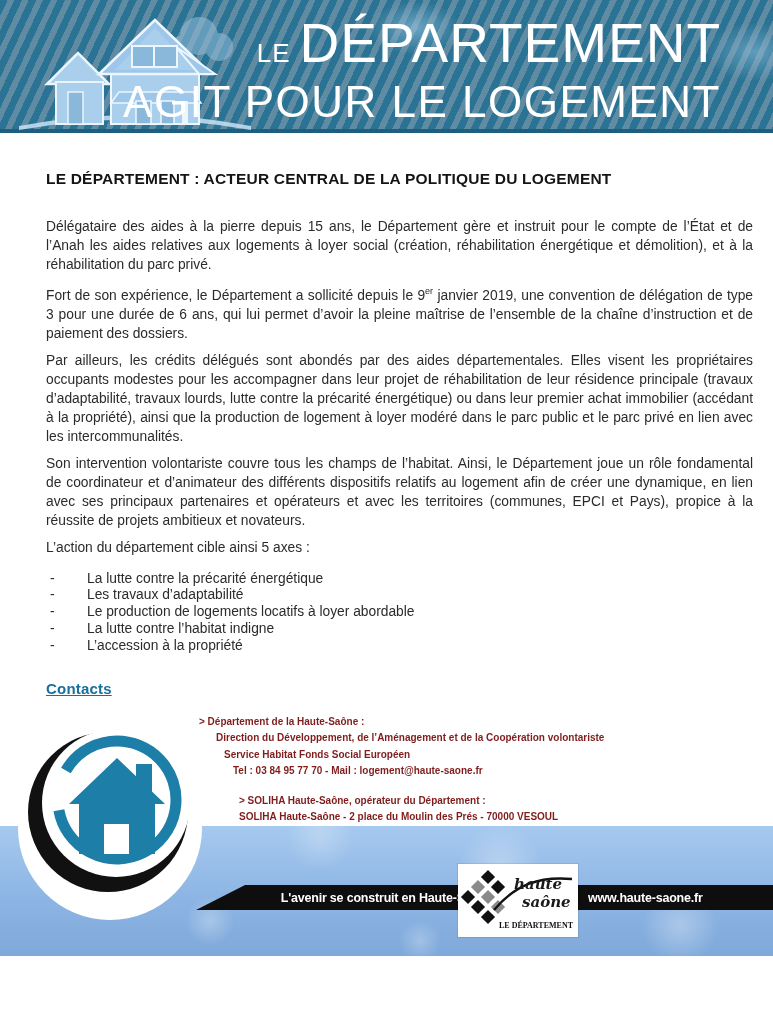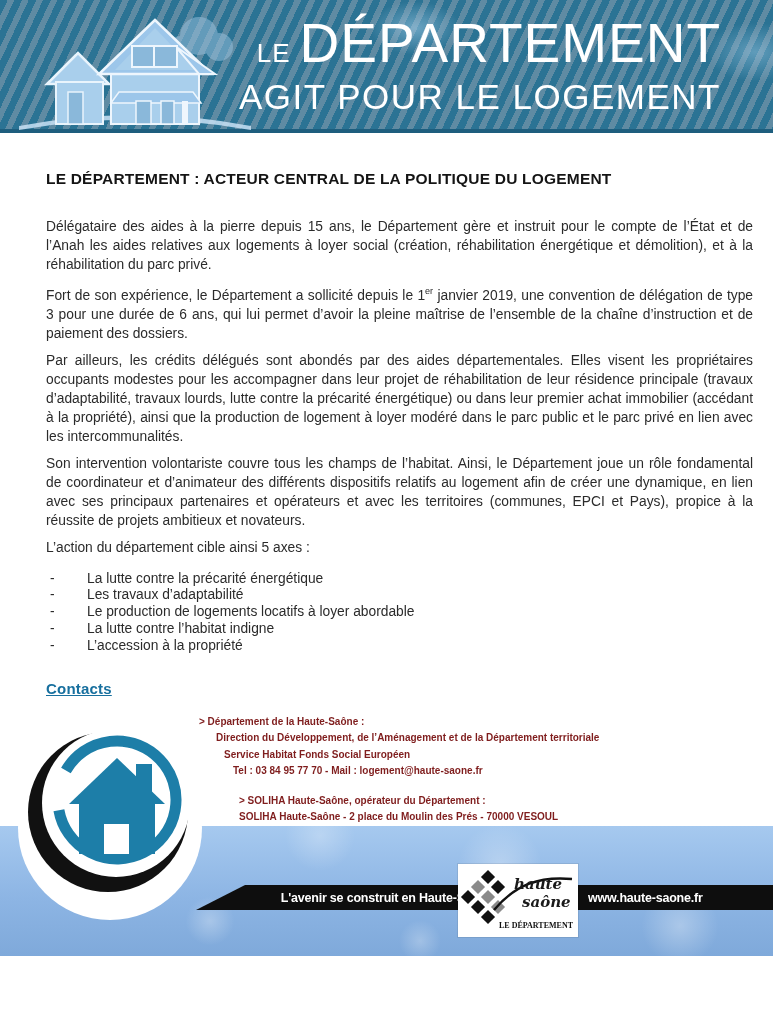--- a/index.html
+++ b/index.html
@@ -16,21 +16,21 @@
       radial-gradient(ellipse 65px 38px at 415px 28px, rgba(160,205,233,.55), transparent 70%),
       radial-gradient(ellipse 70px 42px at 755px 52px, rgba(160,205,233,.45), transparent 70%),
       repeating-linear-gradient(115deg, #2b7394 0 7px, #5f8ba3 7px 13px);
     border-bottom:4px solid #1e5e7e;
   }
   .banner-houses { position:absolute; left:15px; top:8px; }
   .banner-text { position:absolute; top:16px; right:52px; color:#ffffff; text-align:right; }
   .banner-line1 { display:flex; align-items:baseline; justify-content:flex-end; gap:9px; }
   .banner-le { font-size:26px; letter-spacing:1px; }
   .banner-dep { font-size:55px; letter-spacing:1px; line-height:1; }
-  .banner-sub { font-size:35px; letter-spacing:1.5px; margin-top:6px; }
+  .banner-sub { font-size:44px; letter-spacing:1.5px; margin-top:6px; }
   
   .content { position:absolute; top:170px; left:46px; width:707px; }
   .doc-title { font-size:15.5px; font-weight:bold; color:#141414; letter-spacing:.2px; margin-bottom:29px; }
   .para { font-size:13.8px; line-height:19px; text-align:justify; margin-bottom:8px; color:#2b2b2b; }
   .para sup { font-size:9px; }
   .axes-intro { font-size:13.8px; line-height:19px; margin-top:5px; margin-bottom:14px; }
   .axes { list-style:none; }
   .axes li { display:flex; font-size:13.8px; line-height:16.8px; }
   .axes .dash { width:41px; padding-left:4px; }
   .contacts-heading {
@@ -116,21 +116,21 @@
       </div>
       <div class="banner-sub">AGIT POUR LE LOGEMENT</div>
     </div>
   </div>
 
   <div class="content">
     <h1 class="doc-title">LE DÉPARTEMENT : ACTEUR CENTRAL DE LA POLITIQUE DU LOGEMENT</h1>
 
     <p class="para">Délégataire des aides à la pierre depuis 15 ans, le Département gère et instruit pour le compte de l’État et de l’Anah les aides relatives aux logements à loyer social (création, réhabilitation énergétique et démolition), et à la réhabilitation du parc privé.</p>
 
-    <p class="para"><span>Fort de son expérience, le Département a sollicité depuis le 1</span><sup>er</sup><span> janvier 2019, une convention de délégation de type 3 pour une durée de 6 ans, qui lui permet d’avoir la pleine maîtrise de l’ensemble de la chaîne d’instruction et de paiement des dossiers.</span></p>
+    <p class="para"><span>Fort de son expérience, le Département a sollicité depuis le 9</span><sup>er</sup><span> janvier 2019, une convention de délégation de type 3 pour une durée de 6 ans, qui lui permet d’avoir la pleine maîtrise de l’ensemble de la chaîne d’instruction et de paiement des dossiers.</span></p>
 
     <p class="para">Par ailleurs, les crédits délégués sont abondés par des aides départementales. Elles visent les propriétaires occupants modestes pour les accompagner dans leur projet de réhabilitation de leur résidence principale (travaux d’adaptabilité, travaux lourds, lutte contre la précarité énergétique) ou dans leur premier achat immobilier (accédant à la propriété), ainsi que la production de logement à loyer modéré dans le parc public et le parc privé en lien avec les intercommunalités.</p>
 
     <p class="para">Son intervention volontariste couvre tous les champs de l’habitat. Ainsi, le Département joue un rôle fondamental de coordinateur et d’animateur des différents dispositifs relatifs au logement afin de créer une dynamique, en lien avec ses principaux partenaires et opérateurs et avec les territoires (communes, EPCI et Pays), propice à la réussite de projets ambitieux et novateurs.</p>
 
     <p class="axes-intro">L’action du département cible ainsi 5 axes :</p>
 
     <ul class="axes">
       <li>
           <span class="dash">-</span>
@@ -152,21 +152,21 @@
           <span class="dash">-</span>
           <span>L’accession à la propriété</span>
         </li>
     </ul>
 
     <div><span class="contacts-heading">Contacts</span></div>
 
     <div class="contacts-block">
       <div class="contact-dept">
         <div class="c-line1">&gt; Département de la Haute-Saône :</div>
-        <div class="c-line2">Direction du Développement, de l’Aménagement et de la Département territoriale</div>
+        <div class="c-line2">Direction du Développement, de l’Aménagement et de la Coopération volontariste</div>
         <div class="c-line3">Service Habitat Fonds Social Européen</div>
         <div class="c-line4">Tel : 03 84 95 77 70 - Mail : logement@haute-saone.fr</div>
       </div>
       <div class="contact-soliha">
         <div>&gt; SOLIHA Haute-Saône, opérateur du Département :</div>
         <div>SOLIHA Haute-Saône - 2 place du Moulin des Prés - 70000 VESOUL</div>
         <div>Tel : 03 84 75 38 56 - Mail : contact.hautesaone@soliha.fr</div>
       </div>
     </div>
   </div>

